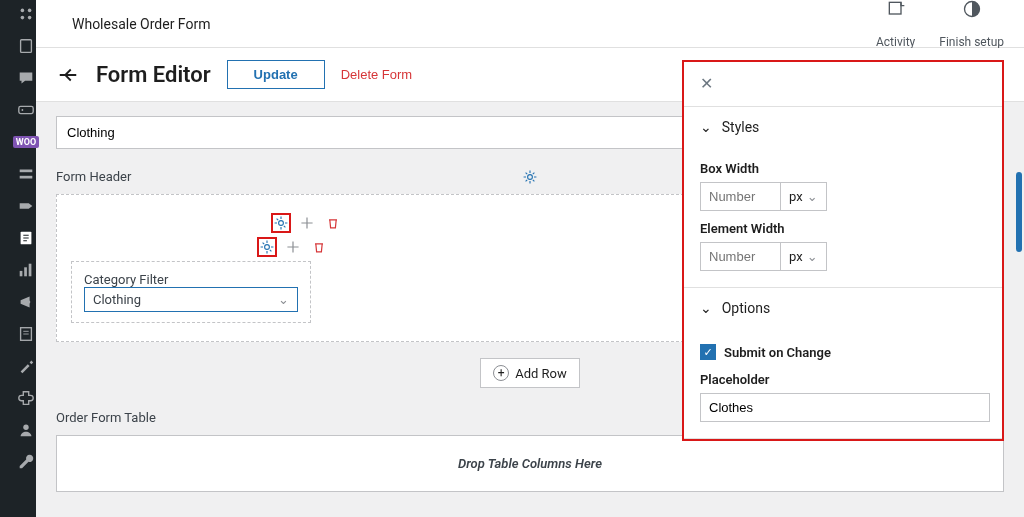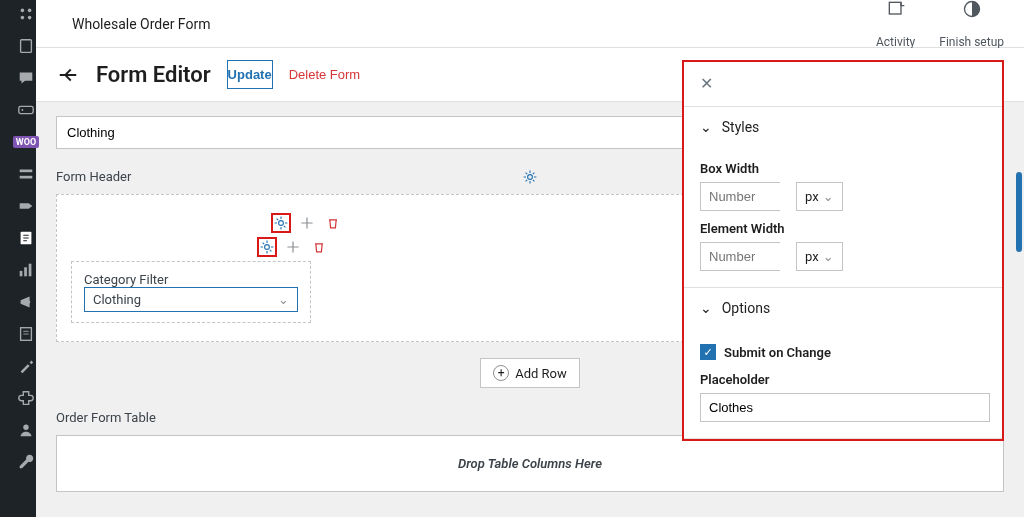--- a/index.html
+++ b/index.html
@@ -18,21 +18,21 @@
   .main { flex:1; display:flex; flex-direction:column; background:#f0f0f1; }
   .topbar { background:#fff; height:48px; display:flex; align-items:center; padding:0 20px 0 36px; border-bottom:1px solid #e0e0e0; }
   .topbar-title { font-size:14px; font-weight:400; flex:1; }
   .top-actions { display:flex; gap:24px; }
   .top-act { display:flex; flex-direction:column; align-items:center; color:#50575e; font-size:12px; gap:16px; cursor:pointer; }
   .top-act svg { width:20px; height:20px; }
 
   .editor-header { background:#fff; display:flex; align-items:center; padding:12px 20px; gap:16px; border-bottom:1px solid #e0e0e0; }
   .back-arrow { width:24px; height:24px; display:flex; align-items:center; justify-content:center; cursor:pointer; color:#1e1e1e;}
   .editor-title { font-size:22px; font-weight:600; }
-  .btn-update { border:1px solid #2271b1; color:#2271b1; background:#fff; padding:6px 0; font-size:13px; font-weight:600; cursor:pointer; }
+  .btn-update { border:1px solid #2271b1; color:#2271b1; background:#fff; padding:6px 26px; font-size:13px; font-weight:600; cursor:pointer; }
   .btn-delete { color:#d63638; background:none; border:none; font-size:13px; cursor:pointer; }
   .shortcode-box { margin-left:auto; border:1px solid #ccc; padding:6px 10px; font-size:13px; min-width:220px; background:#fff;}
 
   .editor-body { flex:1; padding:14px 20px; overflow:auto; position:relative;}
   .form-name-input { width:100%; border:1px solid #c3c4c7; padding:8px 10px; font-size:13px; margin-bottom:20px; background:#fff;}
   .section-label { font-size:13px; color:#3c434a; margin-bottom:8px; display:flex; align-items:center; }
   .section-label .lbl { flex:0 0 auto; }
   .gear-center { margin-left:auto; margin-right:auto; color:#2271b1; }
 
   .dashed-box { border:1px dashed #c3c4c7; background:#fff; position:relative; padding:12px 14px 18px 14px; }
@@ -58,21 +58,21 @@
 
   
   .side-panel { position:absolute; top:60px; right:20px; width:322px; border:2px solid #d91818; background:#fff; z-index:20; box-shadow: none;}
   .panel-head { display:flex; align-items:center; padding:14px 16px; gap:14px; border-bottom:1px solid #e0e0e0;}
   .panel-head .x { font-size:16px; color:#6c7781; cursor:pointer; line-height:1;}
   .panel-head h3 { font-size:15px; font-weight:600; }
   .acc-section { border-bottom:1px solid #e0e0e0; }
   .acc-head { display:flex; align-items:center; gap:10px; padding:12px 16px; cursor:pointer; font-size:14px;}
   .acc-body { padding:4px 12px 16px 16px; }
   .fld-label { font-weight:600; font-size:13px; margin-top:10px; margin-bottom:6px; color:#1e1e1e;}
-  .num-unit { display:flex; gap:16px; max-width:140px;}
+  .num-unit { display:flex; gap:0; max-width:140px;}
   .num-unit input { border:1px solid #c3c4c7; padding:6px 8px; width:80px; font-size:13px; border-right:none;}
   .num-unit .unit { border:1px solid #c3c4c7; padding:6px 8px; font-size:13px; display:flex; align-items:center; gap:4px; background:#fff;}
   .chk-row { display:flex; align-items:center; gap:8px; margin:12px 0;}
   .chk { width:16px; height:16px; background:#2271b1; display:flex; align-items:center; justify-content:center; color:#fff; font-size:11px;}
   .placeholder-input { width:100%; border:1px solid #c3c4c7; padding:6px 8px; font-size:13px;}
 
   .scroll-handle { position:absolute; right:2px; top:172px; width:6px; height:80px; background:#2271b1; border-radius:3px;}
 
   svg { display:block; }
 </style>

